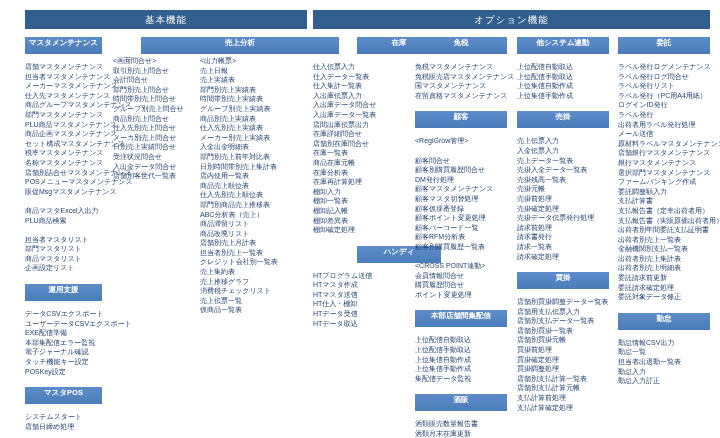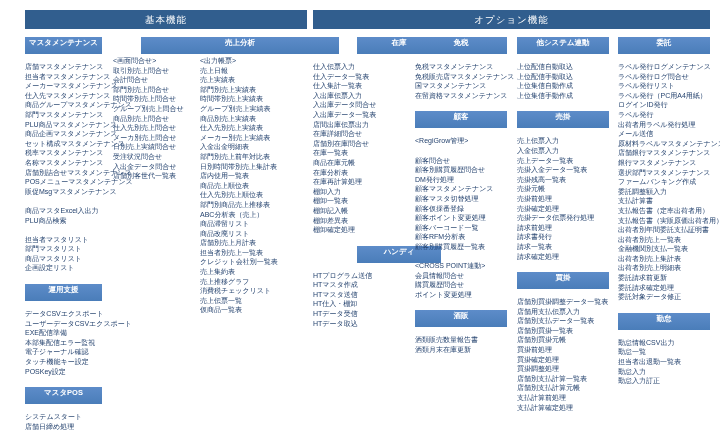--- a/index.html
+++ b/index.html
@@ -212,20 +212,30 @@
           <div class="item">顧客RFM分析表</div>
           <div class="item">顧客別購買履歴一覧表</div>
           <div class="item blank">&nbsp;</div>
           <div class="item">&lt;CROSS POINT連動&gt;</div>
           <div class="item">会員情報問合せ</div>
           <div class="item">購買履歴問合せ</div>
           <div class="item">ポイント変更処理</div>
         </div>
       </div>
       <div class="block">
+        <div class="sub-bar">本部店舗間集配信</div>
+        <div class="list">
+          <div class="item">上位配信自動取込</div>
+          <div class="item">上位配信手動取込</div>
+          <div class="item">上位集信自動作成</div>
+          <div class="item">上位集信手動作成</div>
+          <div class="item">集配信データ監視</div>
+        </div>
+      </div>
+      <div class="block">
         <div class="sub-bar">酒販</div>
         <div class="list">
           <div class="item">酒類販売数量報告書</div>
           <div class="item">酒類月末在庫更新</div>
         </div>
       </div>
     </div>
   <div class="col optcol" id="optcol2">
       <div class="block">
         <div class="sub-bar">他システム連動</div>

